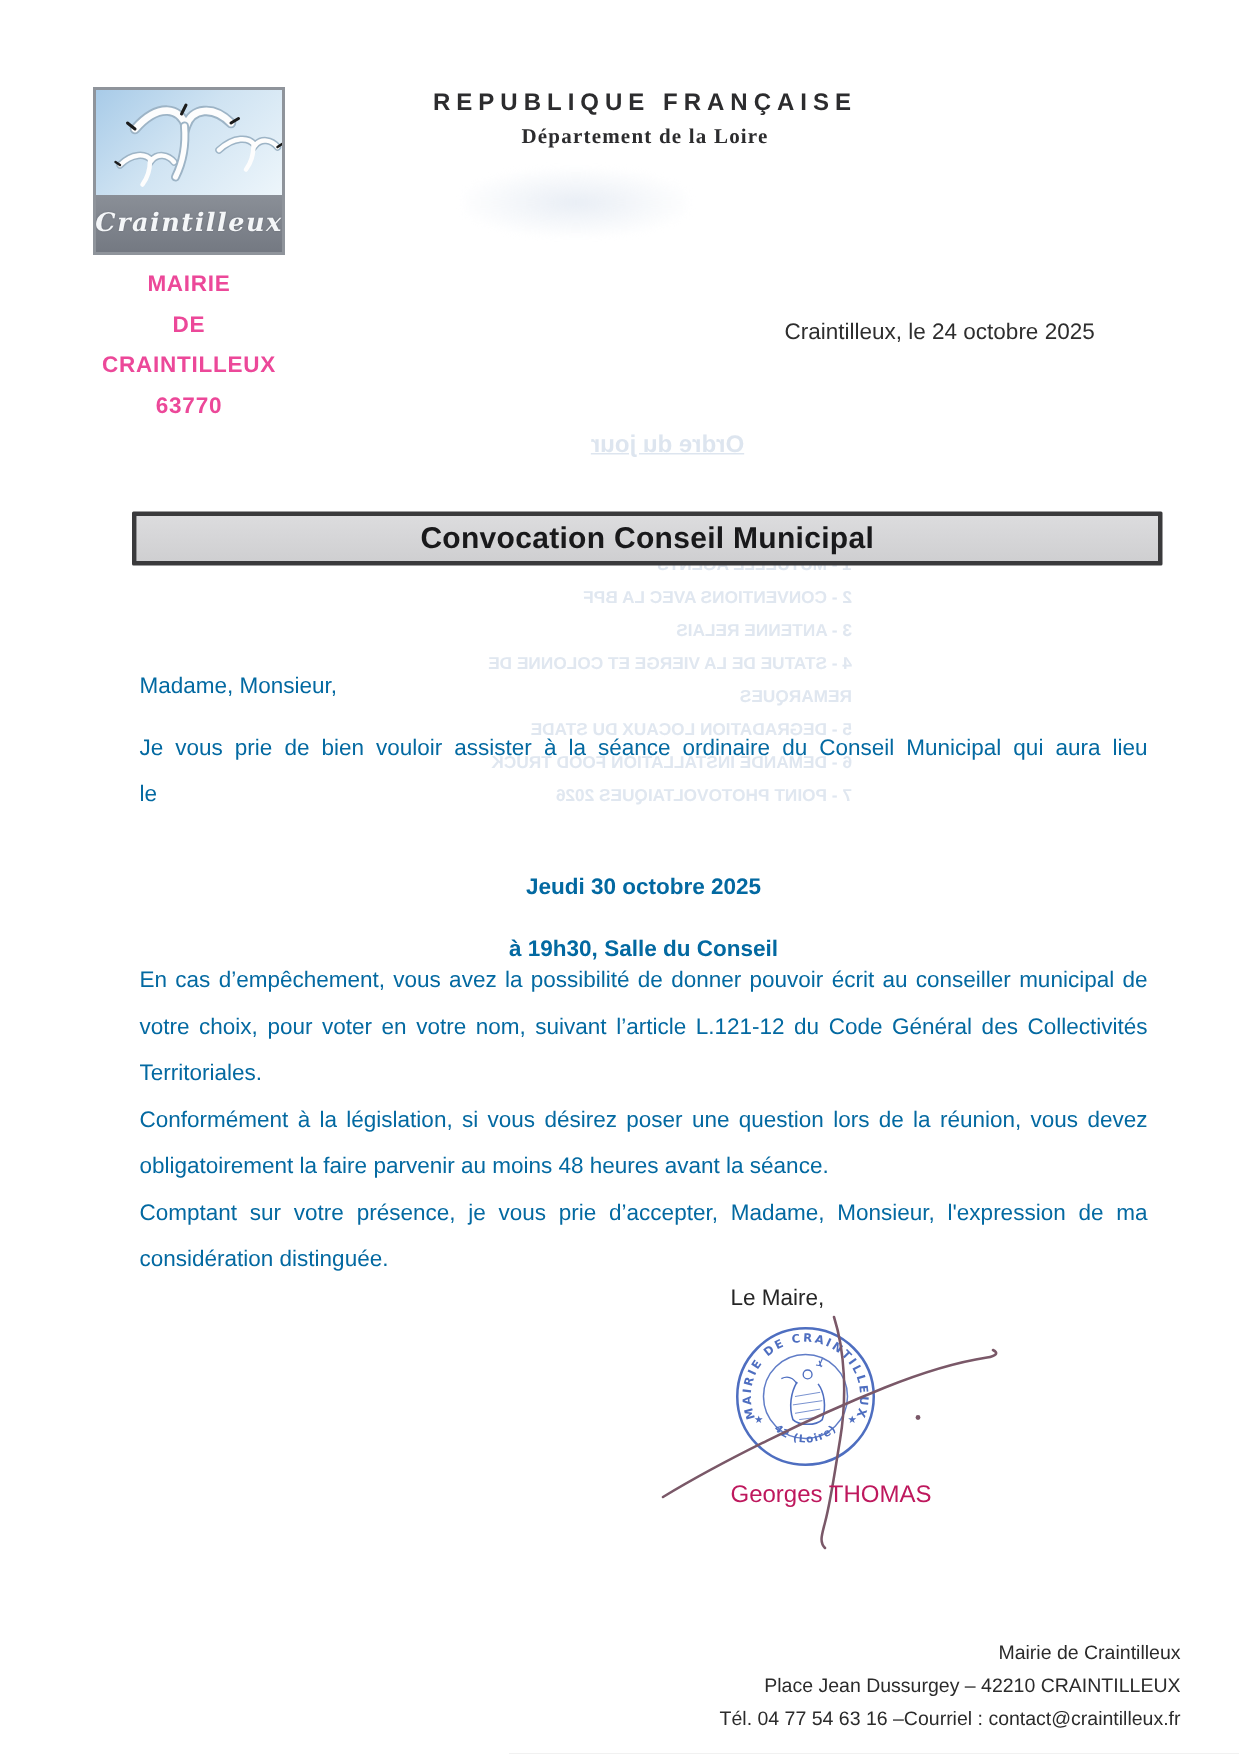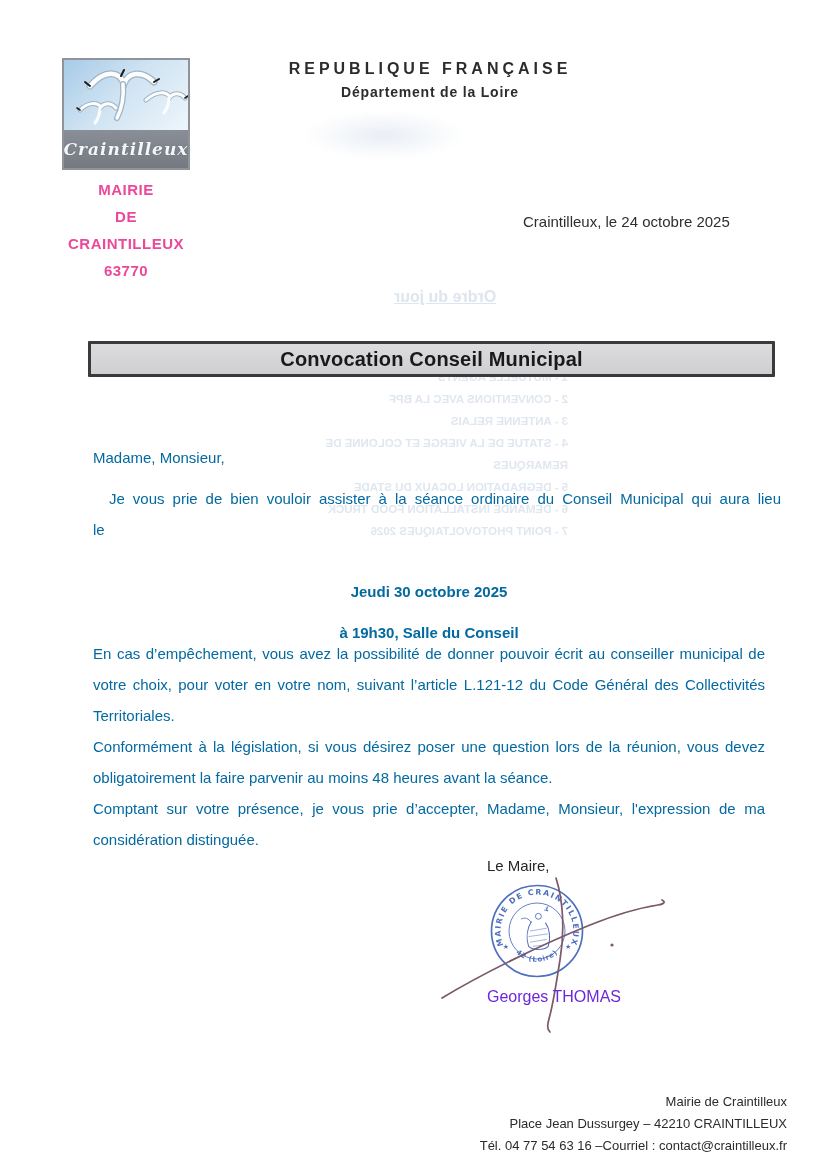--- a/index.html
+++ b/index.html
@@ -23,21 +23,21 @@
     color:#f4f6f8; font-size:17px; letter-spacing:1px; text-shadow:0 0 1px #5c616a; }
 
   
   .sender { left:35px; top:176px; width:182px; text-align:center;
     font-weight:bold; font-size:15px; line-height:27px; letter-spacing:0.5px; color:#ec4899; }
 
   
   .rep { left:230px; top:60px; width:400px; text-align:center;
     font-weight:bold; font-size:16px; letter-spacing:4px; color:#2c2c2e; }
   .dep { left:230px; top:84px; width:400px; text-align:center;
-    font-weight:bold; font-size:14px; letter-spacing:0.8px; color:#2c2c2e; }
+    font-weight:bold; font-size:14px; letter-spacing:0.8px; color:#2c2c2e;font-family:Liberation Serif, serif; }
   .ghost-blob { left:308px; top:112px; width:152px; height:46px;
     background:radial-gradient(ellipse at center,#e9eef5 0%, rgba(233,238,245,0) 75%);
     filter:blur(2px); }
 
   
   .dateline { left:523px; top:213px; font-size:15px; color:#2e2e2e; }
 
   
   .ghost-heading { left:330px; top:288px; width:230px; text-align:center;
     transform:scaleX(-1); color:#dde5ef; font-weight:bold; font-size:16px;
@@ -49,26 +49,26 @@
   
   .title-bar { left:88px; top:341px; width:687px; height:36px; box-sizing:border-box;
     background:linear-gradient(#dcdcde,#cfcfd1);
     border:3px solid #3a3a3c; border-radius:1px;
     display:flex; align-items:center; justify-content:center; }
   .title-bar span { font-weight:bold; font-size:20px; color:#19191b; letter-spacing:0.2px; }
 
   
   .body-text { left:93px; width:672px; font-size:15px; line-height:31px; color:#0369a1; }
   .just { text-align:justify; }
-  .just-full { text-align:justify; text-align-last:justify;margin-left:16px; }
+  .just-full { text-align:justify; text-align-last:justify; }
   .center-bold { text-align:center; font-weight:bold;margin-top:24px; }
 
   
   .le-maire { left:487px; top:857px; font-size:15px; }
-  .sig-name { left:487px; top:988px; font-size:16px; color:#6d28d9; }
+  .sig-name { left:487px; top:988px; font-size:16px; color:#be185d; }
   .seal { left:488px; top:882px; width:98px; height:98px; opacity:0.92; }
   .sig-strokes { left:430px; top:865px; width:250px; height:170px; }
 
   
   .footer { left:387px; top:1091px; width:400px; text-align:right;
     font-size:13px; line-height:22px; color:#2b2b2b; }
 </style>
 </head>
 <body>
 

